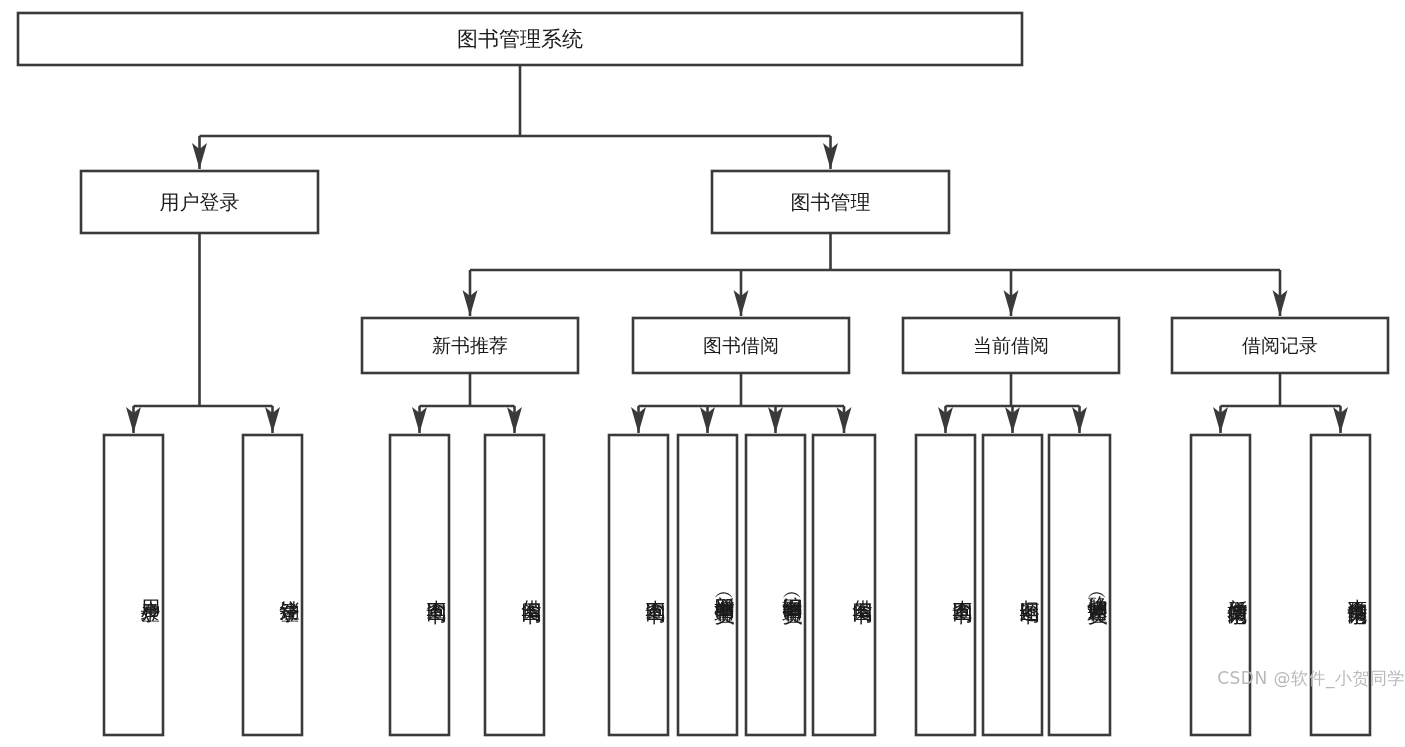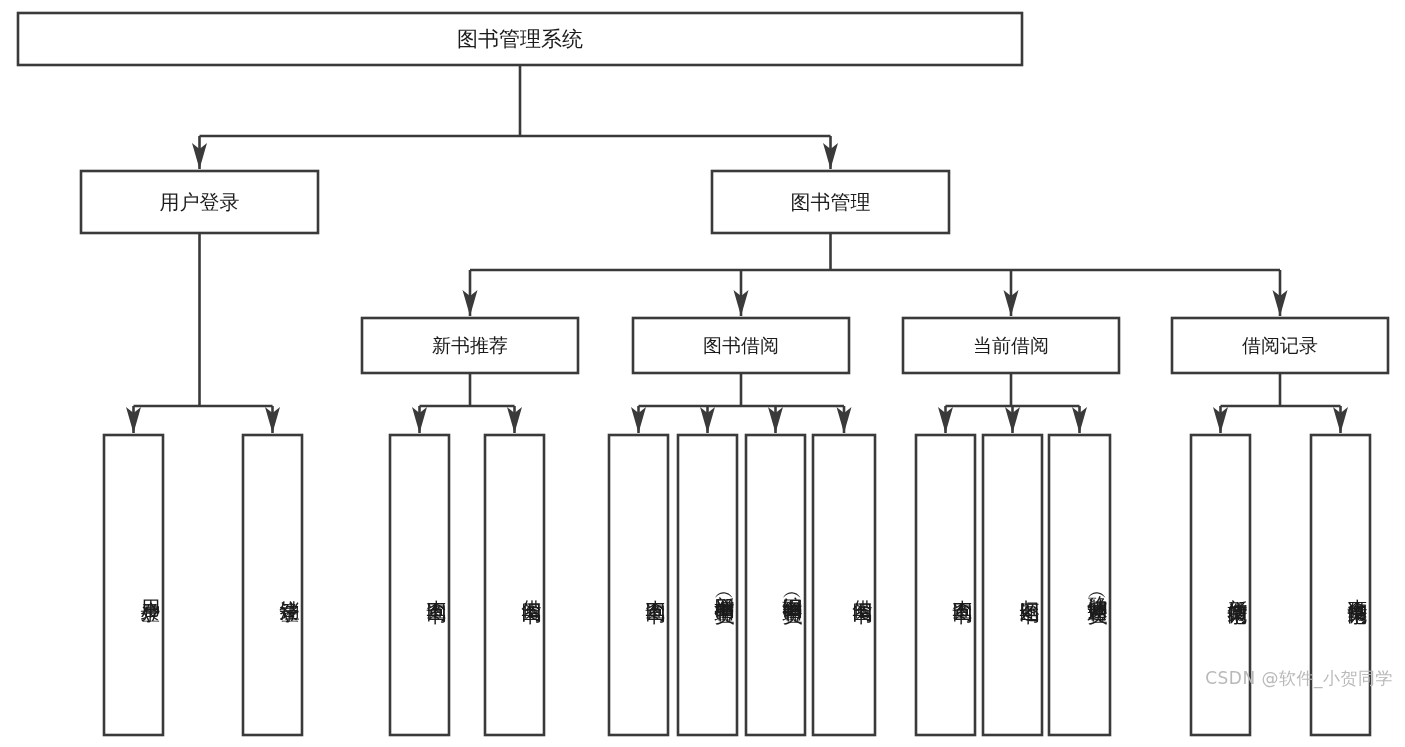--- a/index.html
+++ b/index.html
@@ -24,21 +24,21 @@
     writing-mode:vertical-rl;
     text-orientation:upright;
     font-family:"DejaVu Sans","Liberation Sans",sans-serif;
     font-size:20px;line-height:1.22;letter-spacing:1.5px;
     color:#1b1b1b;
     display:flex;align-items:flex-start;justify-content:center;
     white-space:nowrap;
     pointer-events:none;
   }
   .watermark{
-    position:absolute;right:12px;bottom:6px;
+    position:absolute;right:0;bottom:6px;
     font-family:"DejaVu Sans","Liberation Sans",sans-serif;
     font-size:17px;color:#b9b9b9;letter-spacing:.5px;white-space:nowrap;
   }
 </style>
 </head>
 <body>
 
 <div id="stage">
 
   <svg id="diagram" viewBox="0 0 1405 747">

